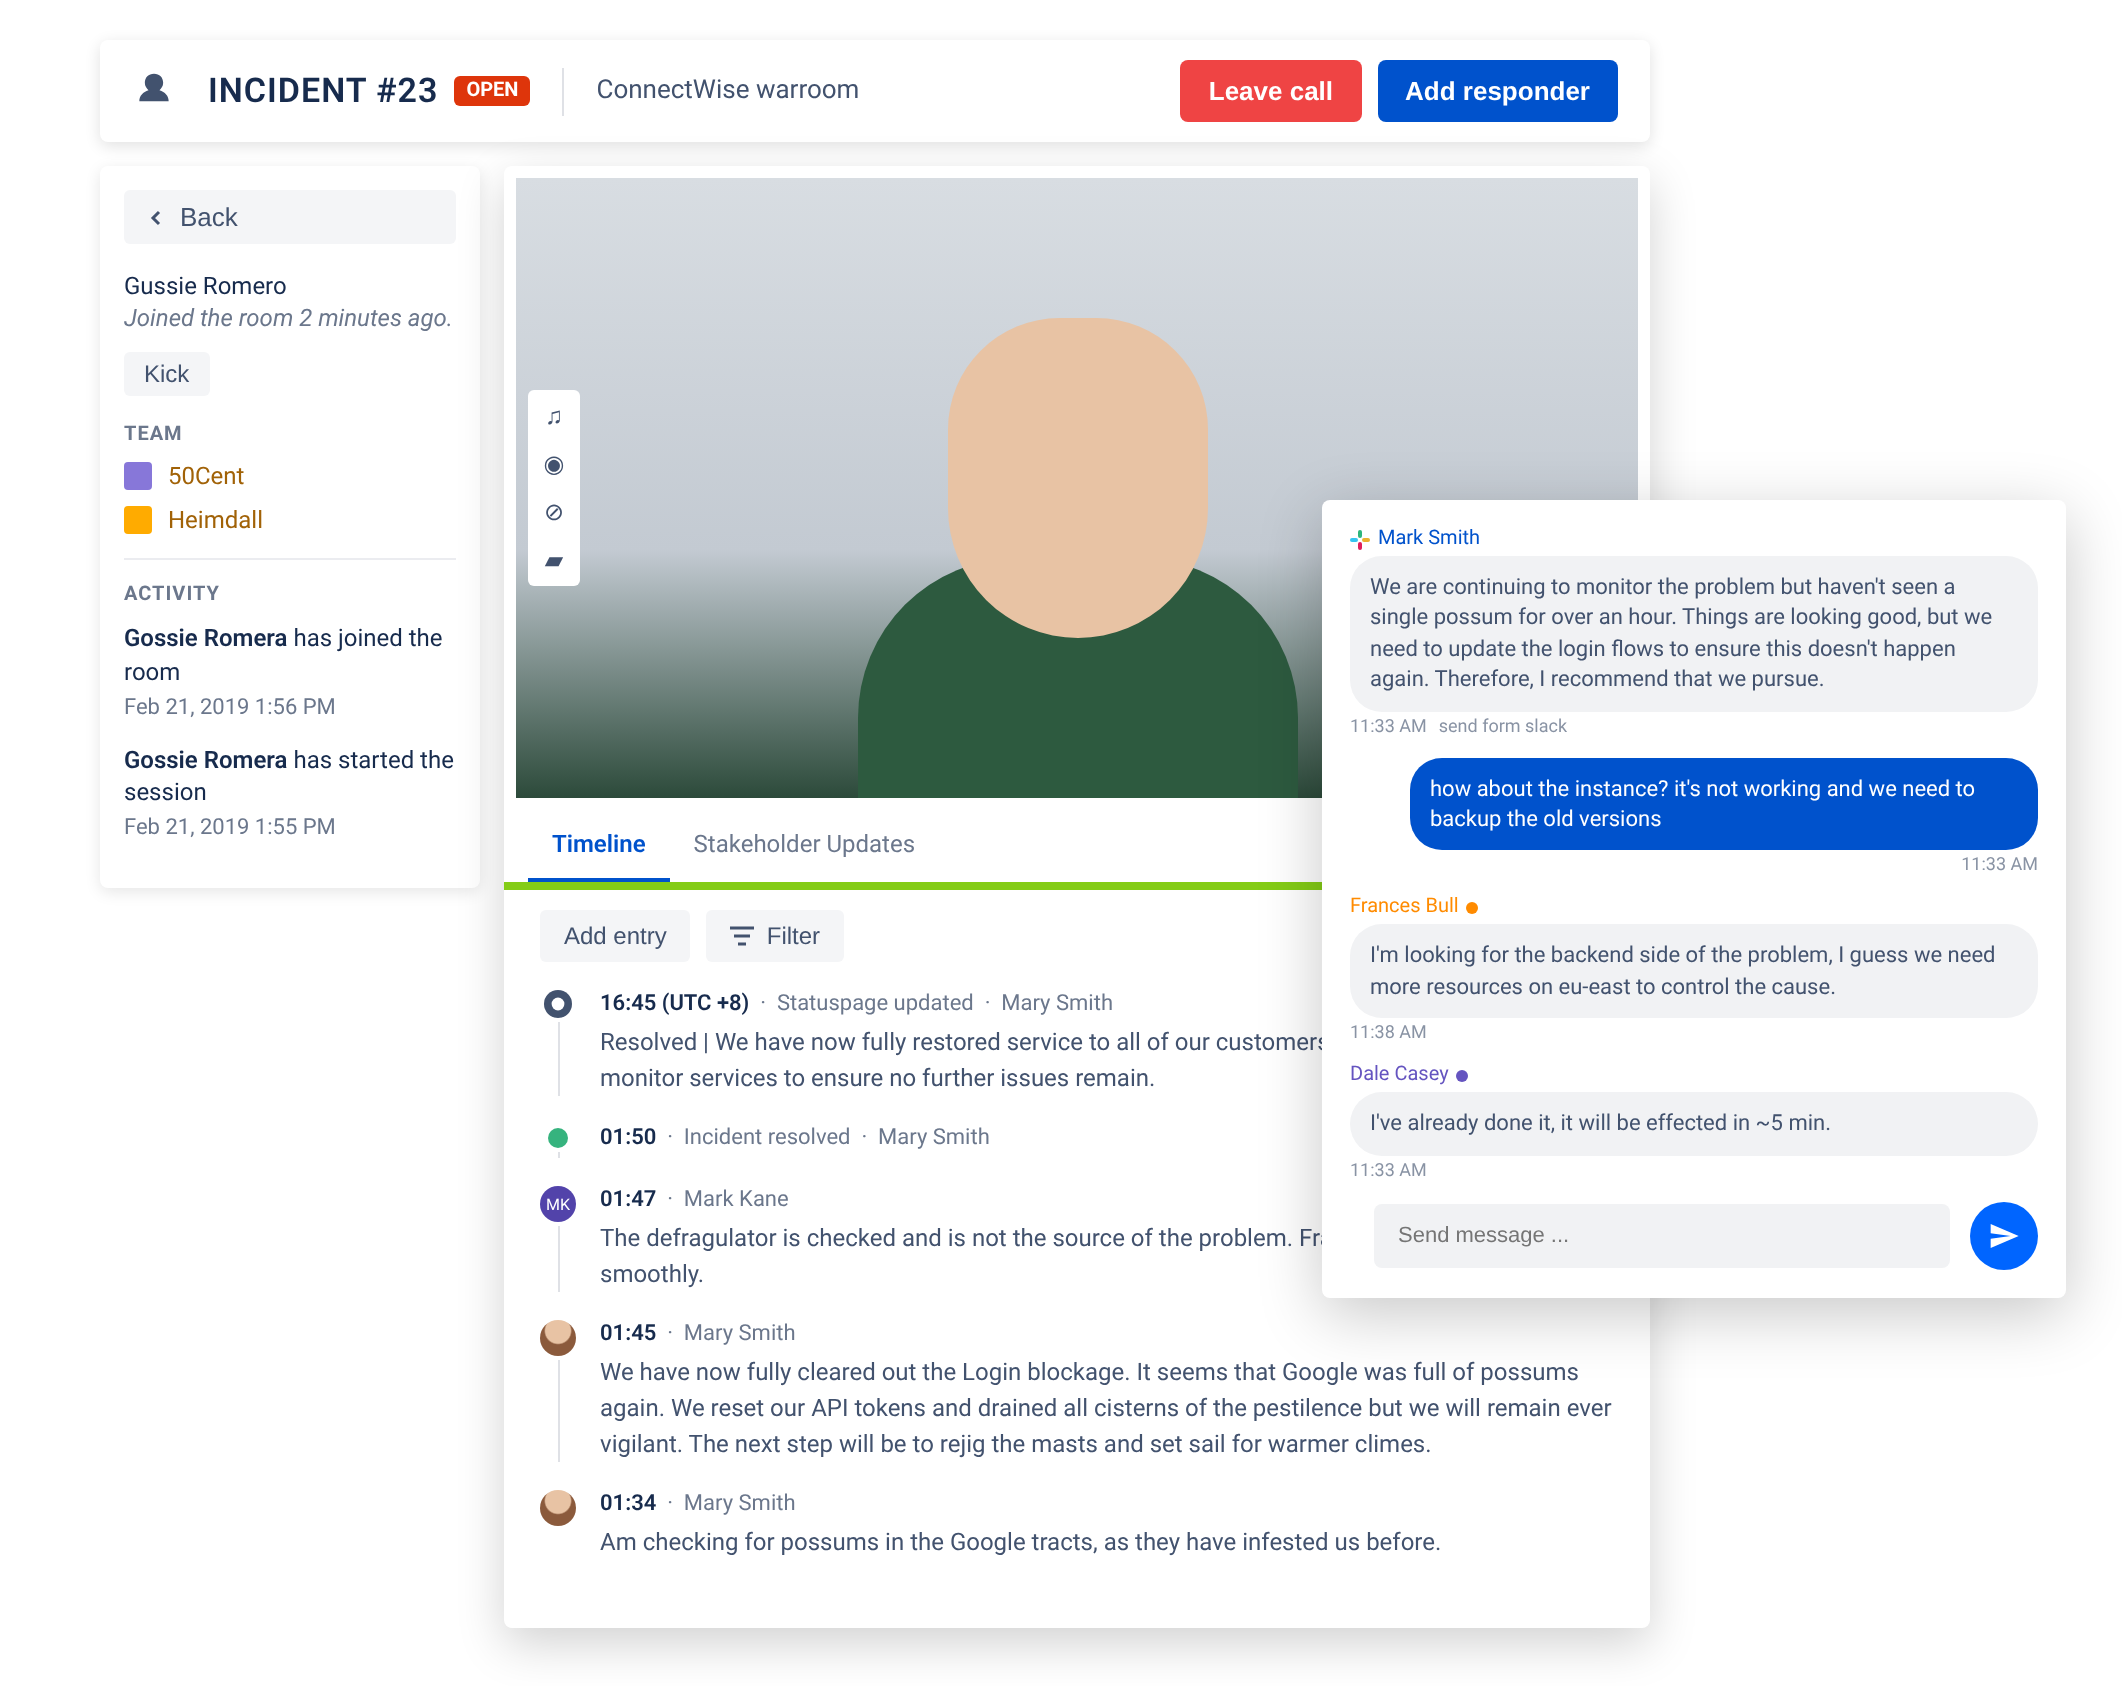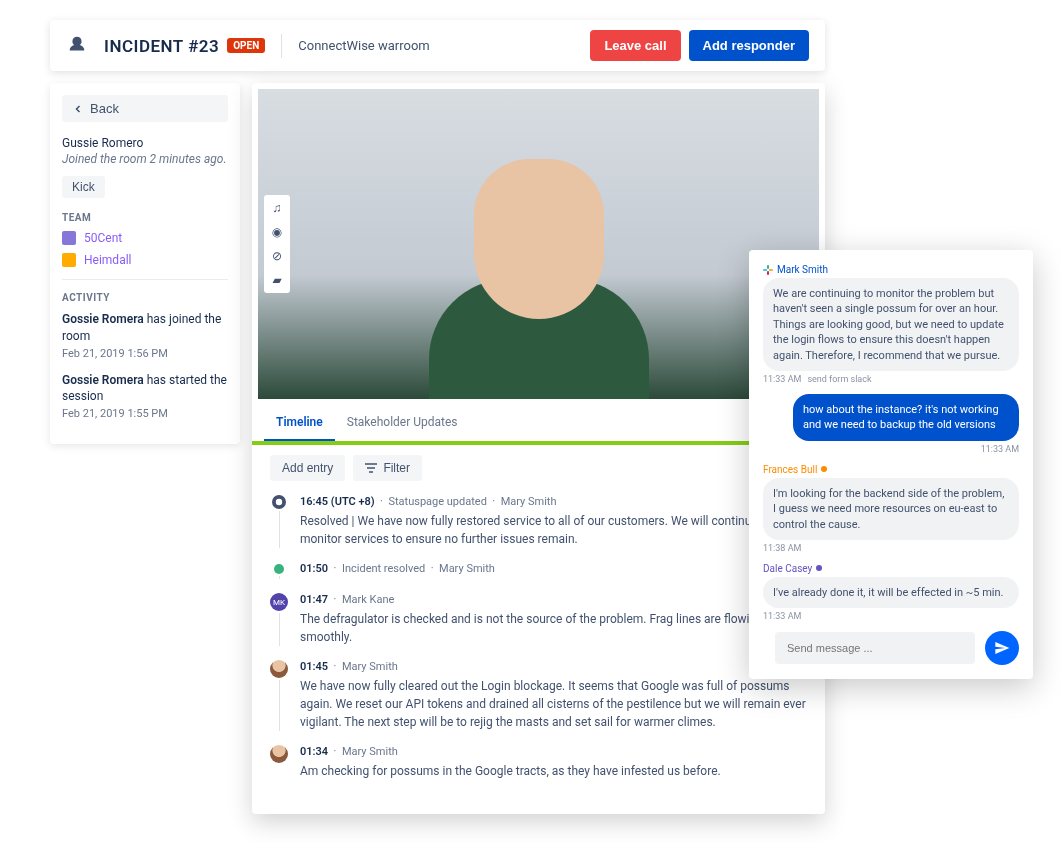--- a/index.html
+++ b/index.html
@@ -37,21 +37,21 @@
   border-radius: 4px;
   box-shadow: 0 2px 8px rgba(0,0,0,0.10);
   padding: 12px;
   height: fit-content;
 }
 .back-btn { display: flex; align-items: center; gap: 6px; background: #f4f5f7; border: none; width: 100%; padding: 6px 10px; border-radius: 3px; color: #42526e; font-size: 13px; cursor: pointer; margin-bottom: 14px; }
 .person-name { font-size: 12px; font-weight: 400; color: #172b4d; }
 .joined-text { font-size: 12px; color: #6b778c; font-style: italic; margin: 2px 0 10px; }
 .kick-btn { background: #f4f5f7; border: none; padding: 4px 10px; border-radius: 3px; font-size: 12px; color: #42526e; cursor: pointer; margin-bottom: 14px; }
 .section-label { font-size: 10px; font-weight: 700; color: #6b778c; letter-spacing: 0.5px; margin-bottom: 8px; }
-.team-item { display: flex; align-items: center; gap: 8px; font-size: 12px; color: #8b5cf6; margin-bottom: 8px; }
+.team-item { display: flex; align-items: center; gap: 8px; font-size: 12px; color: #a16207; margin-bottom: 8px; }
 .team-sq { width: 14px; height: 14px; border-radius: 2px; }
 .hr { height: 1px; background: #ebecf0; margin: 12px 0; }
 .activity-item { margin-bottom: 12px; }
 .activity-text { font-size: 12px; color: #172b4d; line-height: 1.4; }
 .activity-text .strong { font-weight: 600; }
 .activity-date { font-size: 11px; color: #6b778c; margin-top: 2px; }
 .main-panel {
   flex: 1;
   background: #fff;
   border-radius: 4px;
@@ -84,21 +84,21 @@
 .tl-avatar.photo { background: radial-gradient(circle at 50% 30%, #e8c3a4 40%, #8b5a3c 45%); }
 .tl-line { width: 1px; flex: 1; background: #dfe1e6; margin-top: 2px; }
 .tl-content { flex: 1; font-size: 12px; }
 .tl-meta { color: #6b778c; font-size: 11px; margin-bottom: 4px; }
 .tl-meta .strong { color: #172b4d; font-weight: 600; }
 .tl-body { color: #42526e; line-height: 1.5; }
 .chat-panel {
   position: absolute;
   right: 28px;
   top: 250px;
-  width: 284px;
+  width: 372px;
   background: #fff;
   border-radius: 4px;
   box-shadow: 0 8px 32px rgba(0,0,0,0.22);
   padding: 14px;
 }
 .chat-msg { margin-bottom: 10px; }
 .chat-name { font-size: 10px; display: flex; align-items: center; gap: 4px; margin-bottom: 3px; }
 .chat-name.blue { color: #0052cc; }
 .chat-name.orange { color: #ff8b00; }
 .chat-name.purple { color: #6554c0; }

